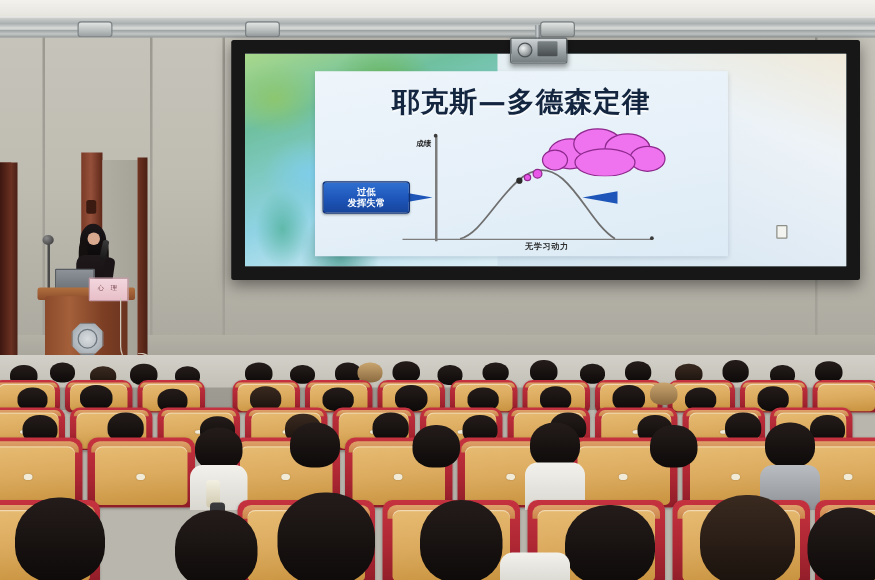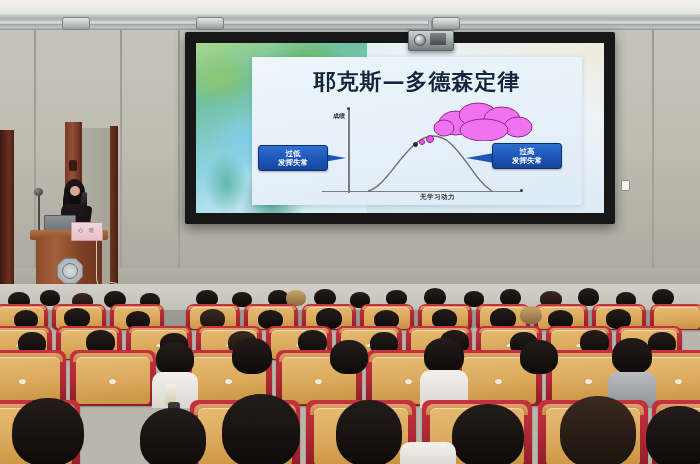--- a/index.html
+++ b/index.html
@@ -65,21 +65,21 @@
     position:absolute;left:69px;width:8px;height:11px;border-radius:2px;
     background:#3b1a11;
   }
   .door-right{
     position:absolute;left:110px;top:126px;width:8px;height:170px;
     background:linear-gradient(90deg,#6f3422,#4a2014);
   }
 
   
   .screen-frame{
-    position:absolute;left:185px;top:32px;width:430px;height:192px;
+    position:absolute;left:185px;top:32px;width:503px;height:192px;
     background:#171717;border-radius:2px;
     box-shadow:0 4px 12px rgba(0,0,0,.45);
   }
   .screen-inner{
     position:absolute;left:11px;top:11px;right:11px;bottom:11px;
     overflow:hidden;background:#d8eef5;
   }
   
   .slide-bg{
     position:absolute;inset:0;
@@ -411,24 +411,20 @@
           </div>
           <div class="cloud-dot" style="left:146px;top:26px;width:6px;height:6px;"></div>
           <div class="cloud-dot" style="left:139px;top:30px;width:4px;height:4px;"></div>
           <div class="cloud-dot" style="left:133px;top:33px;width:3px;height:3px;background:#2a2a2a;border-color:#2a2a2a;"></div>
 
           <div class="tail tail-left"></div>
           <div class="tail tail-right"></div>
 
           <div class="callout callout-left">
             <span>过低</span><br>
-            <span>发挥失常</span>
-          </div>
-          <div class="callout callout-right">
-            <span>过高</span><br>
             <span>发挥失常</span>
           </div>
         </div>
       </div>
     </div>
   </div>
 
   <div class="projector-arm"></div>
   <div class="projector"></div>
   <div class="projector-lens"></div>

